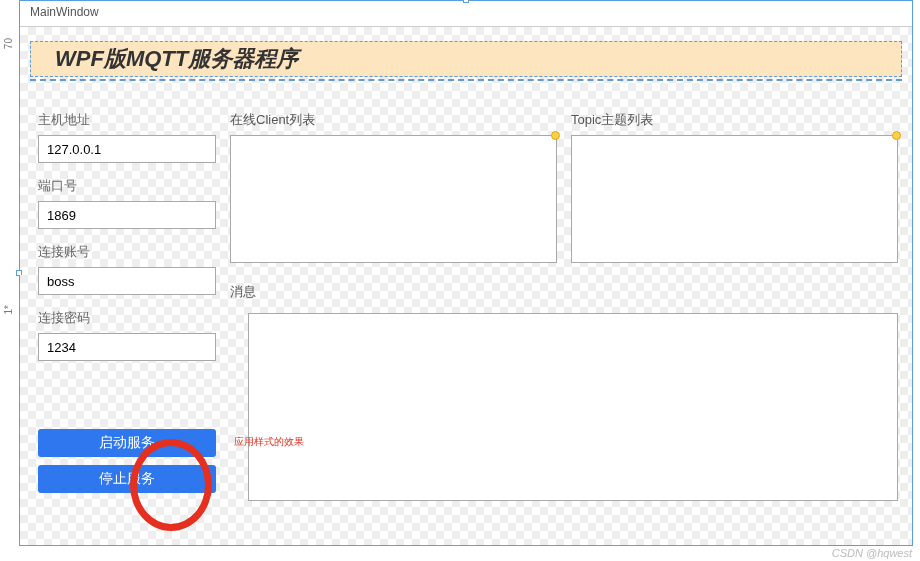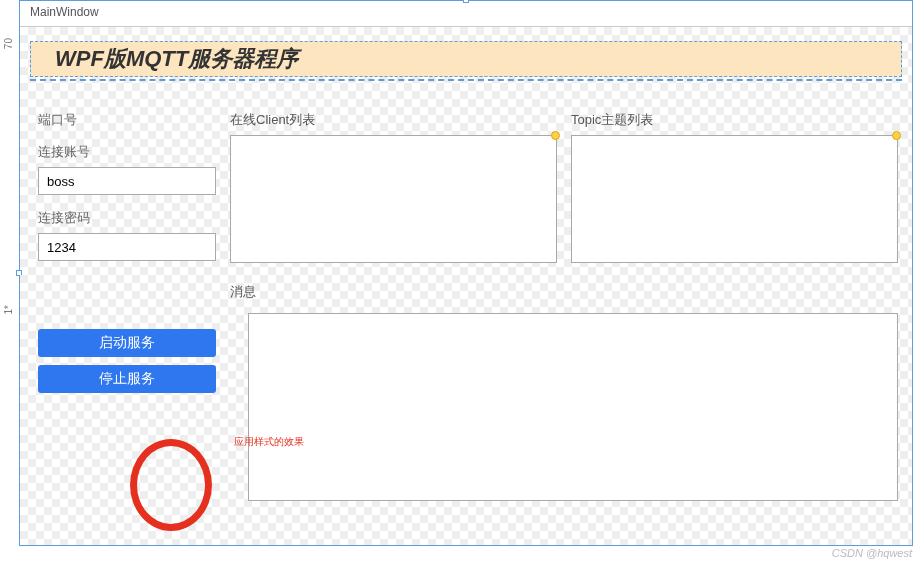--- a/index.html
+++ b/index.html
@@ -231,23 +231,28 @@
     <div class="title-banner">
       <span>WPF版MQTT服务器程序</span>
     </div>
 
     <div class="dashed-sep"></div>
 
     <div class="main-row">
 
       <div class="left-col">
 
+        <div class="form-group">
+          <label class="form-label">主机地址</label>
+          <input class="form-input" type="text" value="127.0.0.1" style="">
+        </div>
 
         <div class="form-group">
           <label class="form-label">端口号</label>
+          <input class="form-input" type="text" value="1869" style="">
         </div>
 
         <div class="form-group">
           <label class="form-label">连接账号</label>
           <input class="form-input" type="text" value="boss" style="">
         </div>
 
         <div class="form-group">
           <label class="form-label">连接密码</label>
           <input class="form-input" type="text" value="1234" style="">

